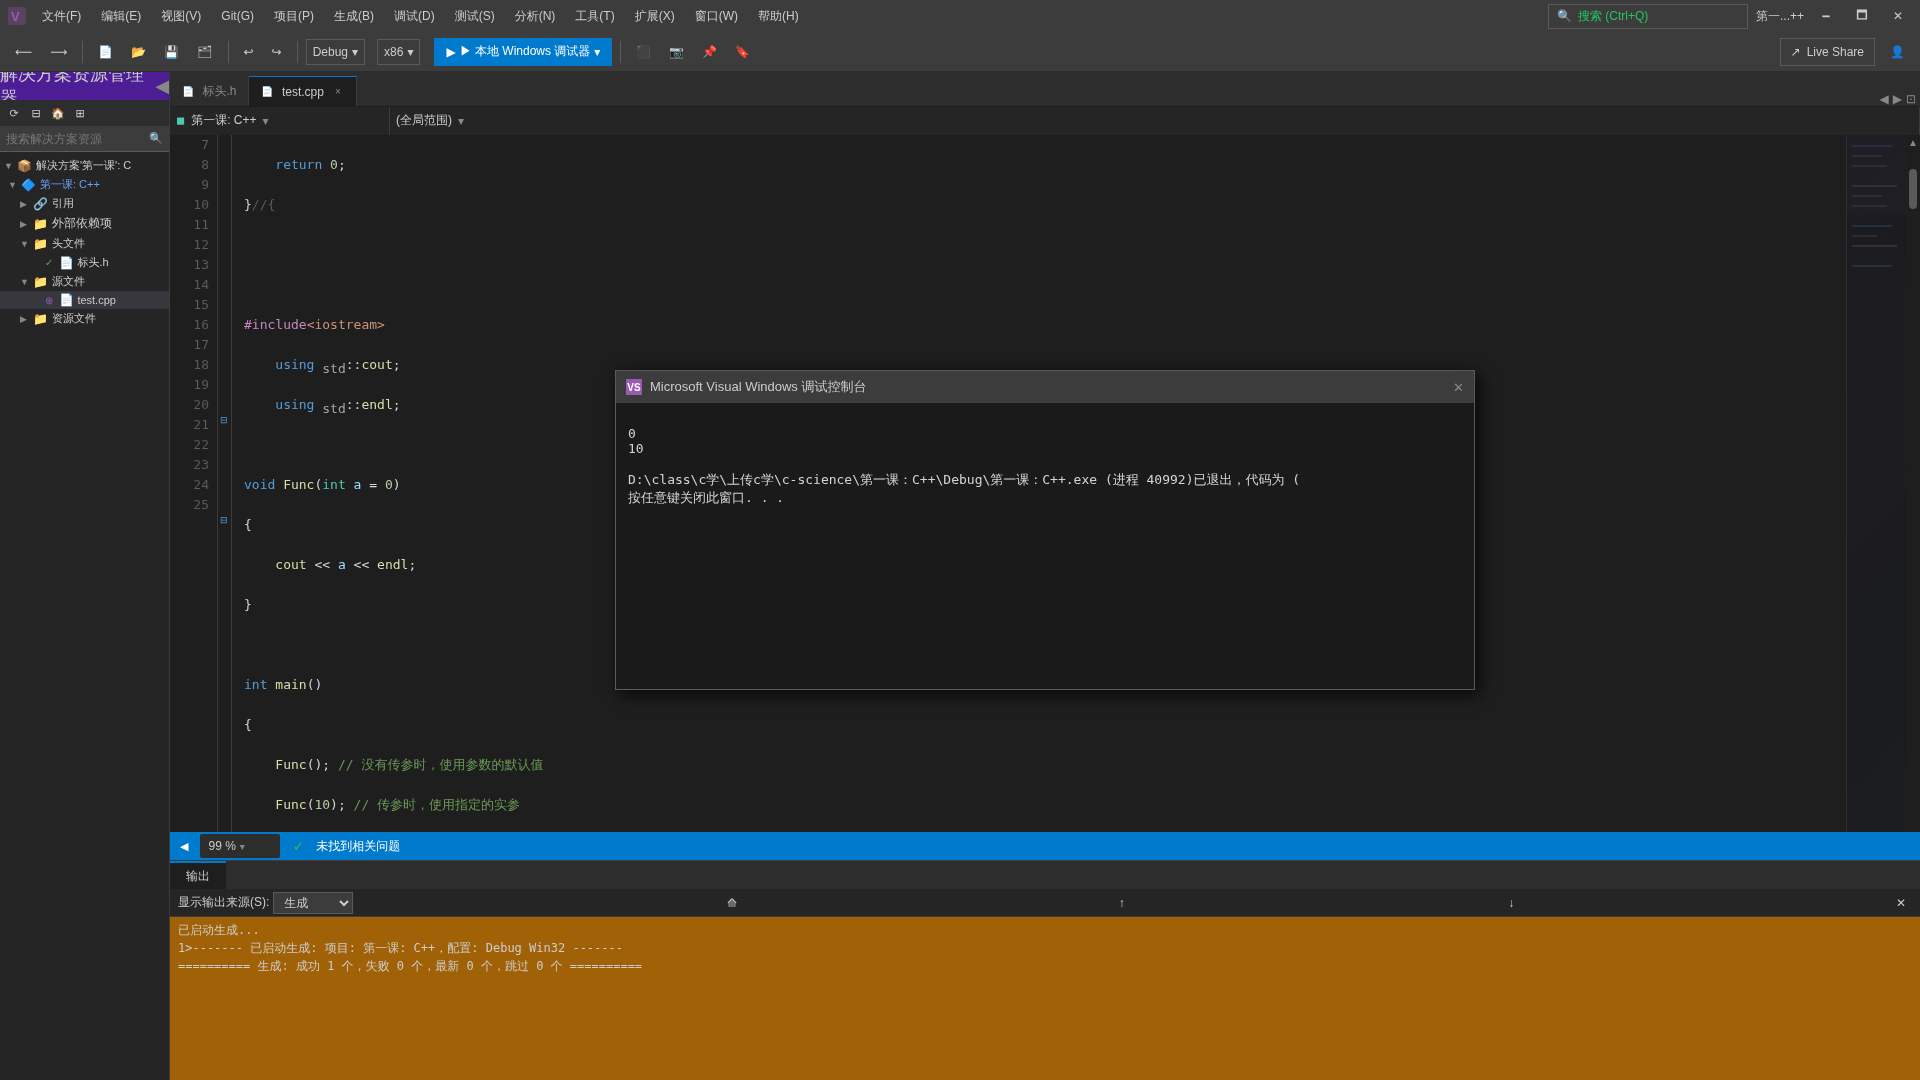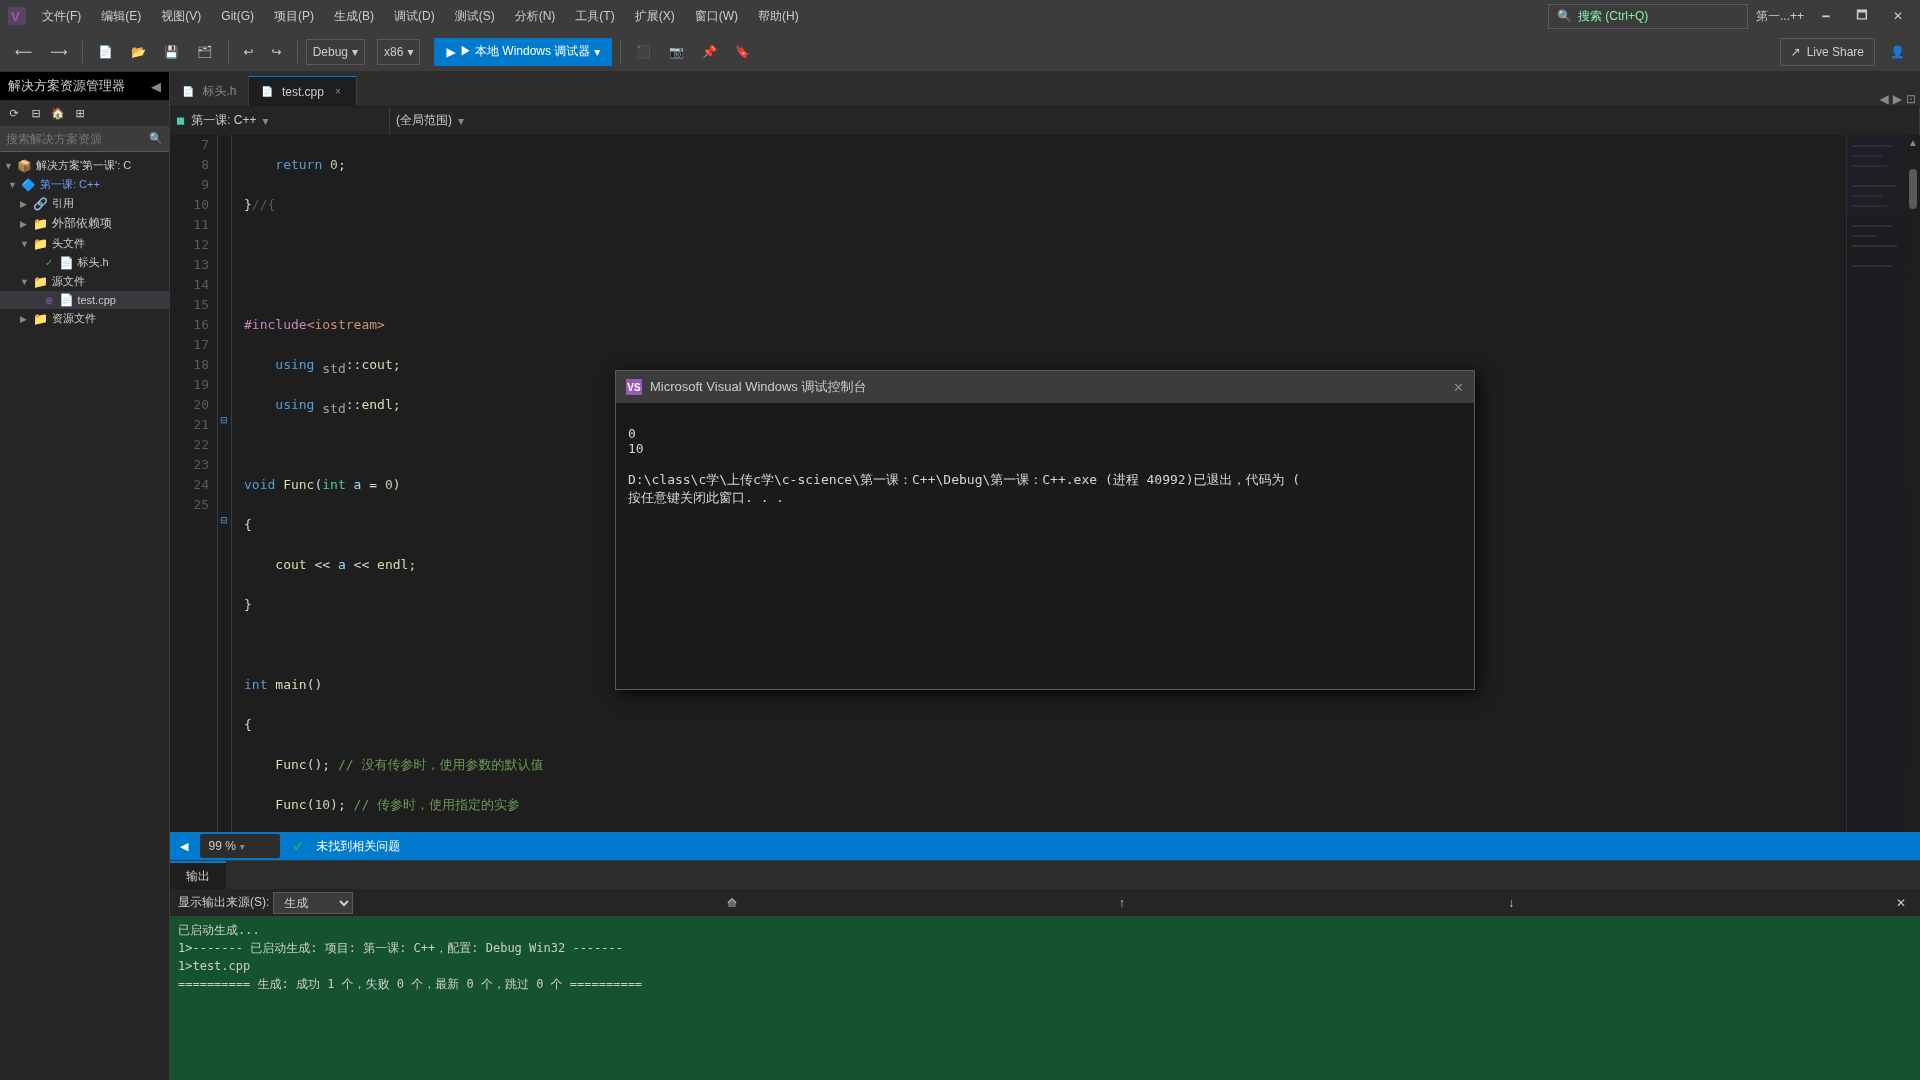--- a/index.html
+++ b/index.html
@@ -155,23 +155,23 @@
     #solution-explorer {
       width: 170px;
       min-width: 170px;
       background: #252526;
       border-right: 1px solid #3c3c3c;
       display: flex;
       flex-direction: column;
       overflow: hidden;
     }
     #se-header {
-      background: #000000;
-      padding: 4px 8px;
-      font-size: 13px;
+      background: #4c1d95;
+      padding: 4px 0;
+      font-size: 18px;
       color: #cccccc;
       display: flex;
       align-items: center;
       justify-content: space-between;
       height: 28px;
     }
     #se-toolbar {
       display: flex;
       align-items: center;
       padding: 2px 4px;
@@ -435,21 +435,21 @@
       font-size: 12px;
       margin-left: auto;
     }
     #output-content {
       flex: 1;
       font-family: 'Consolas', monospace;
       font-size: 12px;
       color: #cccccc;
       padding: 4px 8px;
       overflow-y: auto;
-      background: #14532d;
+      background: #a16207;
     }
     .out-line { line-height: 18px; }
 
     
     #status-bar {
       height: 24px;
       background: #007acc;
       display: flex;
       align-items: center;
       padding: 0 10px;
@@ -565,21 +565,21 @@
       <div class="menu-item">分析(N)</div>
       <div class="menu-item">工具(T)</div>
       <div class="menu-item">扩展(X)</div>
       <div class="menu-item">窗口(W)</div>
       <div class="menu-item">帮助(H)</div>
     </div>
   </div>
   <div id="title-bar-right">
     <div class="title-search">
       <span>🔍</span>
-      <span style="color:#86efac">搜索 (Ctrl+Q)</span>
+      <span style="color:#22c55e">搜索 (Ctrl+Q)</span>
     </div>
     <span class="title-text">第一...++</span>
     <div class="win-btn">🗕</div>
     <div class="win-btn">🗖</div>
     <div class="win-btn close">✕</div>
   </div>
 </div>
 
 <div id="toolbar">
   <div class="tb-btn">⟵</div>
@@ -840,21 +840,20 @@
           <option>生成</option>
         </select>
         <div class="out-btn" style="margin-left:auto">⟰</div>
         <div class="out-btn">↑</div>
         <div class="out-btn">↓</div>
         <div class="out-btn">✕</div>
       </div>
       <div id="output-content">
         <div class="out-line">已启动生成...</div>
         <div class="out-line">1&gt;------- 已启动生成: 项目: 第一课: C++，配置: Debug Win32 -------</div>
-        <div class="out-line">1&gt;test.cpp</div>
         <div class="out-line">========== 生成: 成功 1 个，失败 0 个，最新 0 个，跳过 0 个 ==========</div>
       </div>
     </div>
 
     <div id="status-bar">
       <div class="status-error-tab">
         <span style="font-size:12px">⚠</span>
         <span>错误列表</span>
       </div>
       <div class="status-error-tab">

